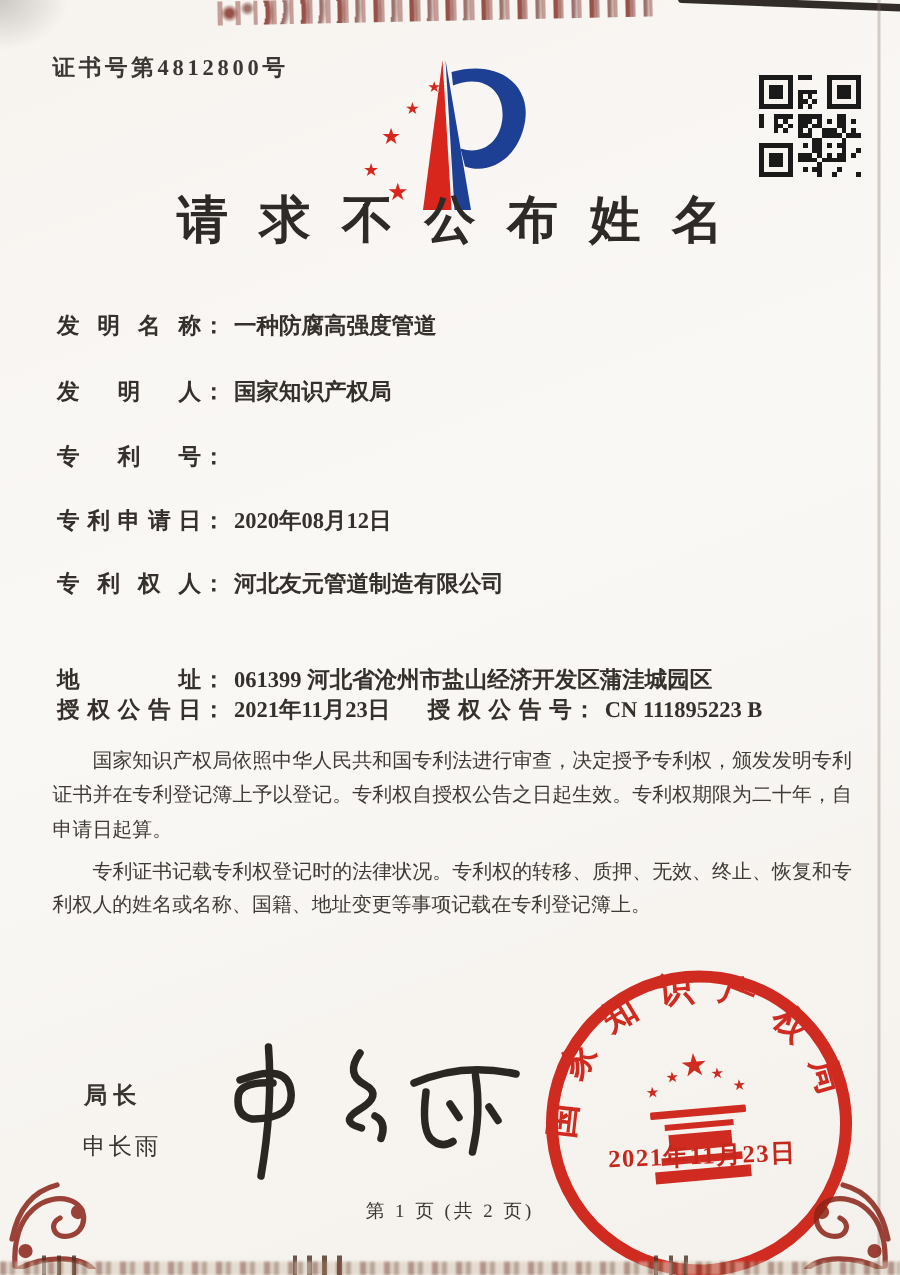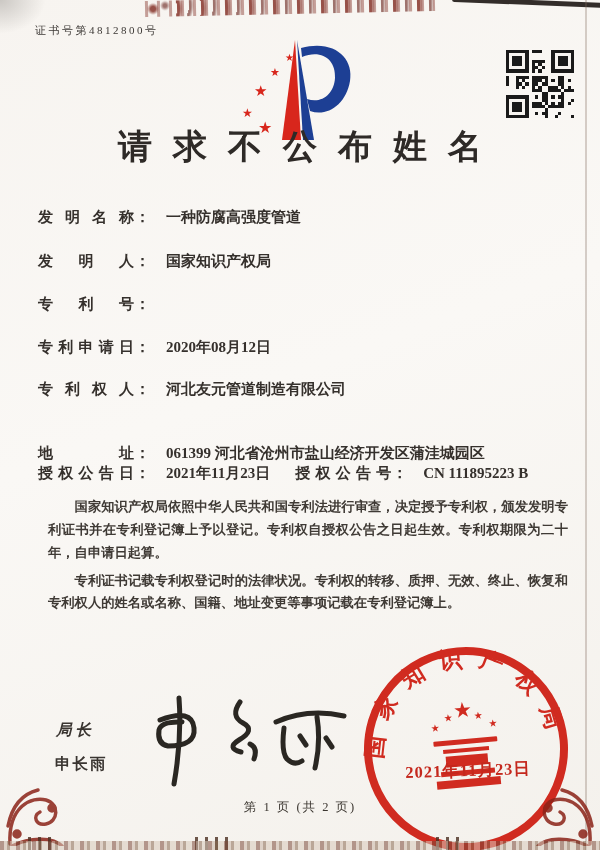--- a/index.html
+++ b/index.html
@@ -21,38 +21,38 @@
   .topright-line{position:absolute;left:452px;top:0px;width:158px;height:5px;background:#332d2a;border-radius:3px;transform:rotate(2.2deg);}
   .right-edge{position:absolute;left:585px;top:0;width:2px;height:850px;background:rgba(125,102,90,.30);}
   .corner-shade{position:absolute;left:0;top:0;width:46px;height:34px;background:radial-gradient(ellipse at 0 0, rgba(90,85,80,.28), transparent 70%);}
   .bottom-strip{position:absolute;left:0;right:0;bottom:0;height:9px;opacity:.55;filter:blur(.6px);
     background:repeating-linear-gradient(90deg,#7d4a3a 0 4px,#cbb7a8 4px 7px,#8a6a52 7px 10px,#d8cabb 10px 16px);}
   .bar-cluster{position:absolute;bottom:0;height:13px;opacity:.8;
     background:repeating-linear-gradient(90deg,#4a2e20 0 3px,transparent 3px 10px);}
   .flourish{position:absolute;bottom:4px;width:78px;height:80px;}
   .flourish.right{transform:scaleX(-1);}
   
-  .cert-no{position:absolute;left:35px;top:23px;font-size:11px;letter-spacing:2.5px;color:#3b3734;font-weight:400;}
+  .cert-no{position:absolute;left:35px;top:36px;font-size:15px;letter-spacing:2.5px;color:#3b3734;font-weight:700;}
   .logo{position:absolute;left:228px;top:36px;width:145px;height:108px;}
   .qr{position:absolute;left:506px;top:50px;width:68px;height:68px;}
   .title{position:absolute;left:0;top:124px;width:100%;text-align:center;
     font-size:34px;font-weight:700;letter-spacing:21px;text-indent:21px;color:#2e2a27;}
   
   .field-row{position:absolute;left:38px;display:flex;align-items:baseline;
     font-weight:700;font-size:15px;color:#35302c;white-space:nowrap;}
   .flabel{display:inline-block;width:96px;text-align:justify;text-align-last:justify;}
   .fcolon{margin:0 1px;}
-  .fvalue{margin-left:15px;text-align:center;}
+  .fvalue{margin-left:5px;text-align:center;}
   .dual-gap{margin-left:25px;}
   
-  .body-text{position:absolute;left:48px;right:32px;top:496px;font-size:13.3px;line-height:1.72;color:#3f3a35;text-align:justify;font-weight:bold;}
+  .body-text{position:absolute;left:35px;right:32px;top:496px;font-size:13.3px;line-height:1.72;color:#3f3a35;text-align:justify;}
   .body-text p{margin:0 0 5px 0;text-indent:2em;}
   
-  .sig-title{position:absolute;left:56px;top:720px;font-size:15.5px;font-weight:600;letter-spacing:4px;color:#3a3531;font-style:italic;}
-  .sig-name{position:absolute;left:55px;top:754px;font-size:15.5px;font-weight:700;letter-spacing:2px;color:#3a3531;}
+  .sig-title{position:absolute;left:56px;top:720px;font-size:15.5px;font-weight:600;letter-spacing:4px;color:#3a3531;}
+  .sig-name{position:absolute;left:55px;top:754px;font-size:15.5px;font-weight:400;letter-spacing:2px;color:#3a3531;}
   .signature-svg{position:absolute;left:130px;top:686px;width:218px;height:118px;}
   .seal{position:absolute;left:360px;top:643px;width:212px;height:212px;transform:rotate(-5deg);opacity:.96;}
   
   .footer{position:absolute;left:0;top:799px;width:100%;text-align:center;font-size:12.5px;letter-spacing:2px;color:#3b3630;}
 </style>
 </head>
 <body>
 
 <div class="page">
 

